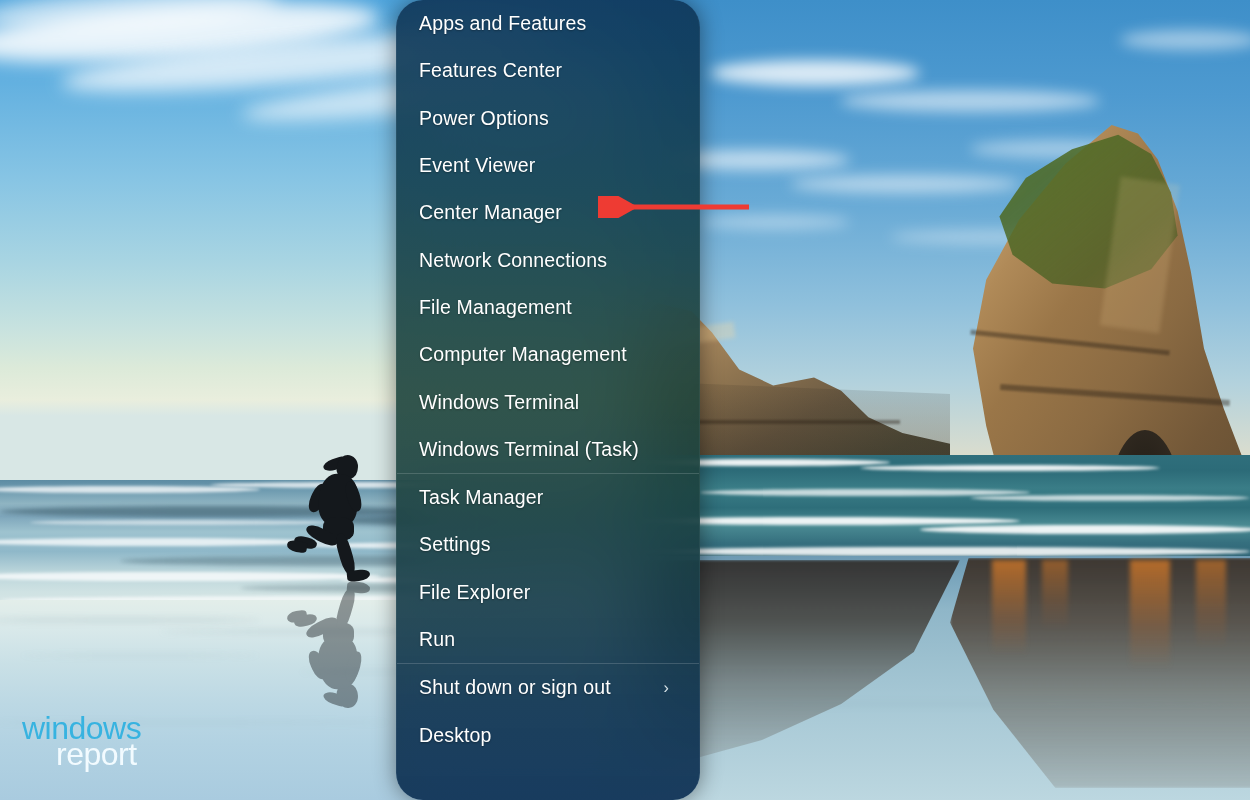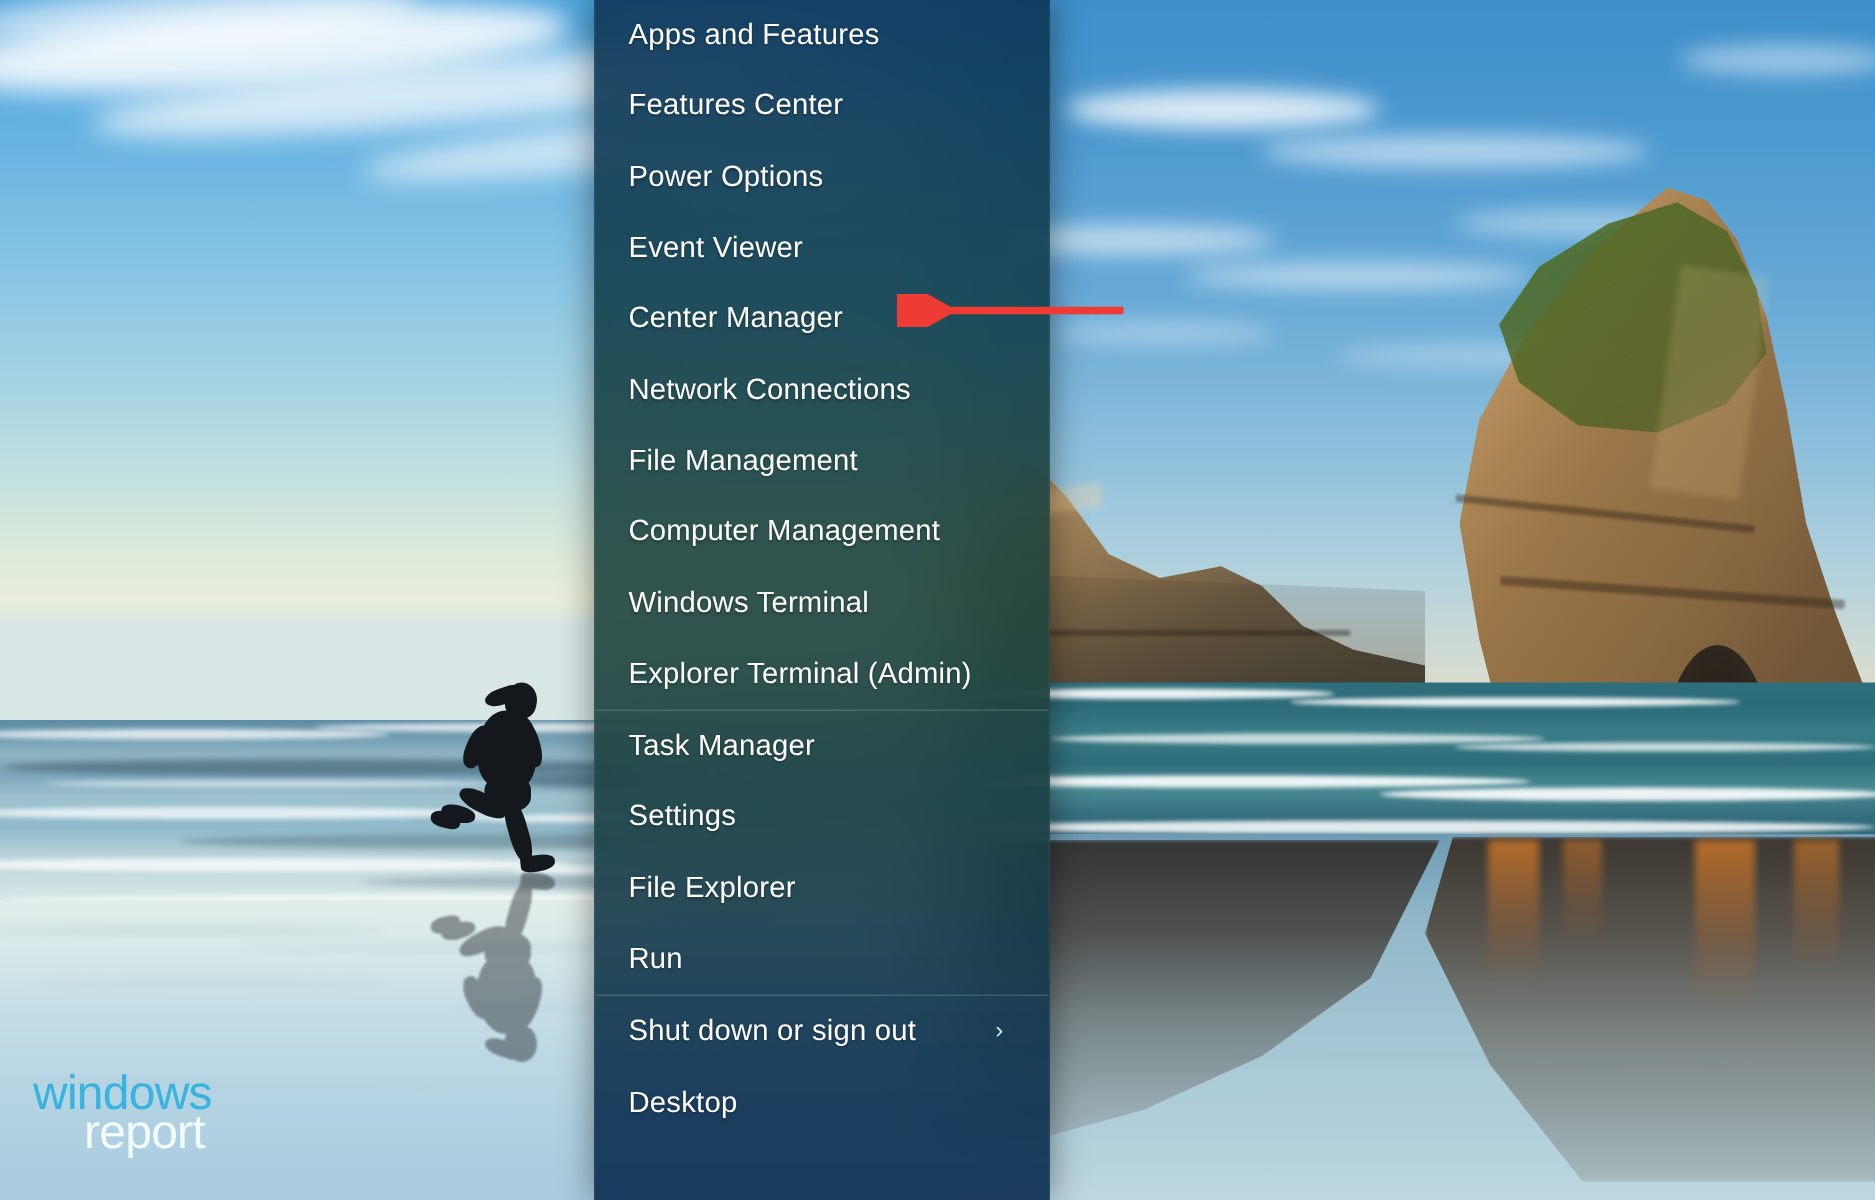--- a/index.html
+++ b/index.html
@@ -224,20 +224,21 @@
       rgba(27,64,62,.90)  62%,
       rgba(21,58,72,.90)  76%,
       rgba(16,52,80,.92)  88%,
       rgba(13,48,84,.93) 100%);
     backdrop-filter:blur(34px) saturate(140%);
     -webkit-backdrop-filter:blur(34px) saturate(140%);
     box-shadow:0 0 22px rgba(0,0,0,.45);
     border-left:1px solid rgba(255,255,255,.05);
     border-right:1px solid rgba(255,255,255,.05);
     overflow:hidden;
+    border-radius:27px;
   }
   .menu-list { position:relative; padding-top:0; }
   .menu-item {
     position:relative;
     height:47.3px;
     display:flex; align-items:center;
     padding:0 18px 0 22px;
     color:#ffffff;
     font-size:19.5px;
     font-weight:400;
@@ -400,21 +401,21 @@
         <div class="menu-item">
           <span class="label">File Management</span>
         </div>
         <div class="menu-item">
           <span class="label">Computer Management</span>
         </div>
         <div class="menu-item">
           <span class="label">Windows Terminal</span>
         </div>
         <div class="menu-item">
-          <span class="label">Explorer Terminal (Admin)</span>
+          <span class="label">Windows Terminal (Task)</span>
         </div>
         <div class="menu-sep"></div>
         <div class="menu-item">
           <span class="label">Task Manager</span>
         </div>
         <div class="menu-item">
           <span class="label">Settings</span>
         </div>
         <div class="menu-item">
           <span class="label">File Explorer</span>

